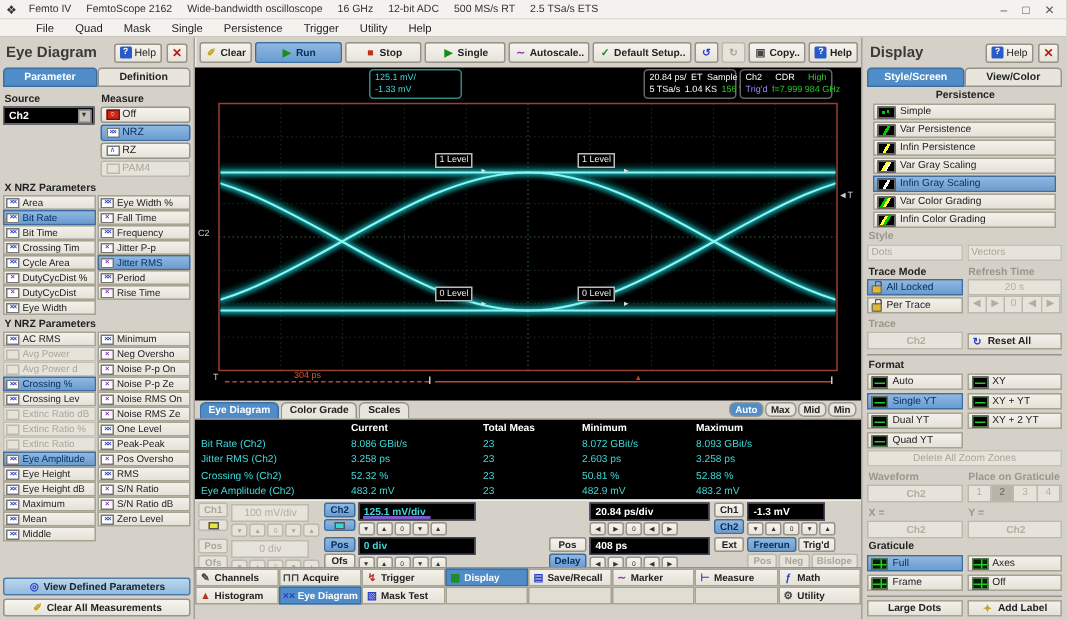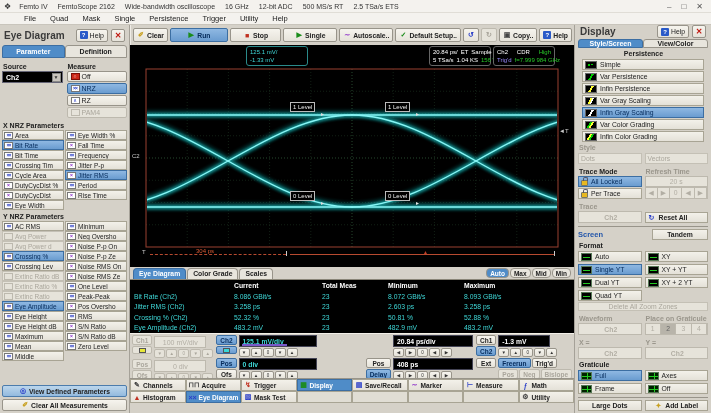--- a/index.html
+++ b/index.html
@@ -918,27 +918,20 @@
           </div>
       </div>
       <div style="display:flex;align-items:flex-end">
         <span class="rbtn" style="flex:1;font-weight:bold">
             <span class="ic blu">↻</span>
             <span>Reset All</span>
           </span>
       </div>
     </div>
     <div class="hr"></div>
-    <div style="display:flex;align-items:center">
-      <span class="screenlbl">Screen</span>
-      <span style="flex:1"></span>
-      <span class="rbtn" style="width:56px;justify-content:center;font-weight:bold">
-          <span>Tandem</span>
-        </span>
-    </div>
     <div class="lbl">Format</div>
     <div class="fgrid">
 
     <div class="rbtn">
           <span class="fic"></span>
           <span>Auto</span>
         </div>
         <div class="rbtn">
           <span class="fic"></span>
           <span>XY</span>

